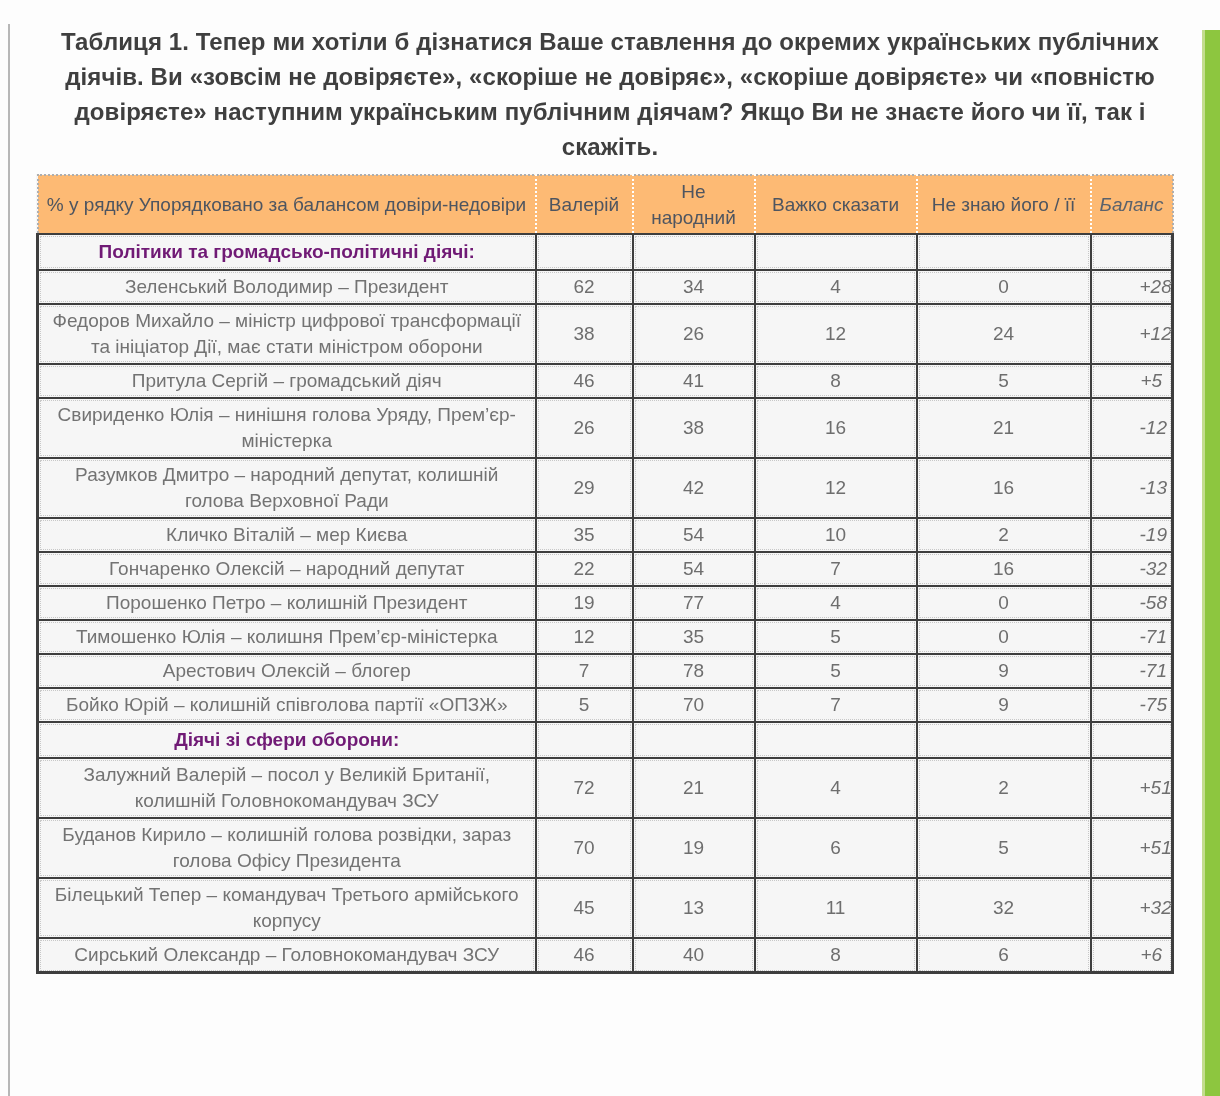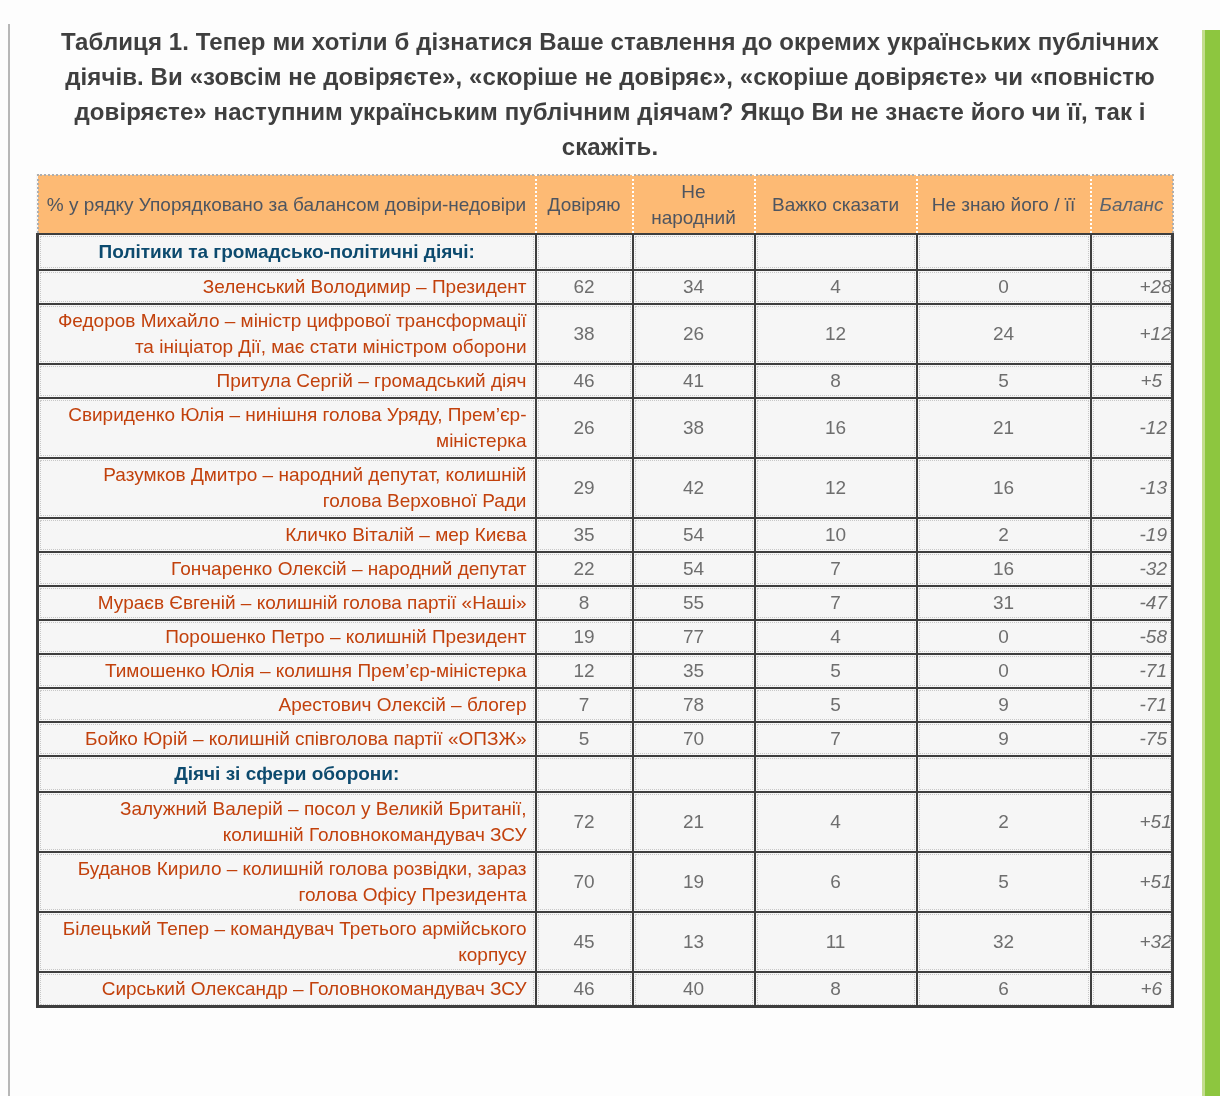--- a/index.html
+++ b/index.html
@@ -59,25 +59,25 @@
     outline-offset:-3px;
     background:#f6f6f6;
     font-size:19px;
     line-height:26px;
     padding:3px 8px;
     vertical-align:middle;
   }
   tbody td:first-child{border-left-width:3px;}
   tbody td:last-child{border-right-width:3px;}
   tbody tr:last-child td{border-bottom-width:3px;}
-  td.name-cell{text-align:right;color:#c2410c;}
+  td.name-cell{text-align:center;color:#737373;}
   td.section-label{
     text-align:center;
     font-weight:700;
-    color:#0c4a6e;
+    color:#701a75;
     padding:2px 8px;
   }
   td.num-cell{text-align:center;color:#6e6e6e;}
   td.bal-cell{
     text-align:center;
     color:#6e6e6e;
     font-style:italic;
     padding-left:48px;
   }
   tr.section-row td{height:28px;}
@@ -95,21 +95,21 @@
       <col style="width:498px">
       <col style="width:97px">
       <col style="width:122px">
       <col style="width:162px">
       <col style="width:174px">
       <col style="width:82px">
     </colgroup>
     <thead>
       <tr>
         <th>% у рядку Упорядковано за балансом довіри-недовіри</th>
-        <th>Довіряю</th>
+        <th>Валерій</th>
         <th>Не народний</th>
         <th>Важко сказати</th>
         <th>Не знаю його / її</th>
         <th class="balance-h">Баланс</th>
       </tr>
     </thead>
     <tbody id="tbody">
         <tr class="section-row">
           <td class="name-cell section-label">Політики та громадсько-політичні діячі:</td>
           <td class="num-cell"></td>
@@ -168,28 +168,20 @@
         </tr>
         <tr>
           <td class="name-cell">Гончаренко Олексій – народний депутат</td>
           <td class="num-cell">22</td>
           <td class="num-cell">54</td>
           <td class="num-cell">7</td>
           <td class="num-cell">16</td>
           <td class="bal-cell">-32</td>
         </tr>
         <tr>
-          <td class="name-cell">Мураєв Євгеній – колишній голова партії «Наші»</td>
-          <td class="num-cell">8</td>
-          <td class="num-cell">55</td>
-          <td class="num-cell">7</td>
-          <td class="num-cell">31</td>
-          <td class="bal-cell">-47</td>
-        </tr>
-        <tr>
           <td class="name-cell">Порошенко Петро – колишній Президент</td>
           <td class="num-cell">19</td>
           <td class="num-cell">77</td>
           <td class="num-cell">4</td>
           <td class="num-cell">0</td>
           <td class="bal-cell">-58</td>
         </tr>
         <tr>
           <td class="name-cell">Тимошенко Юлія – колишня Прем’єр-міністерка</td>
           <td class="num-cell">12</td>

